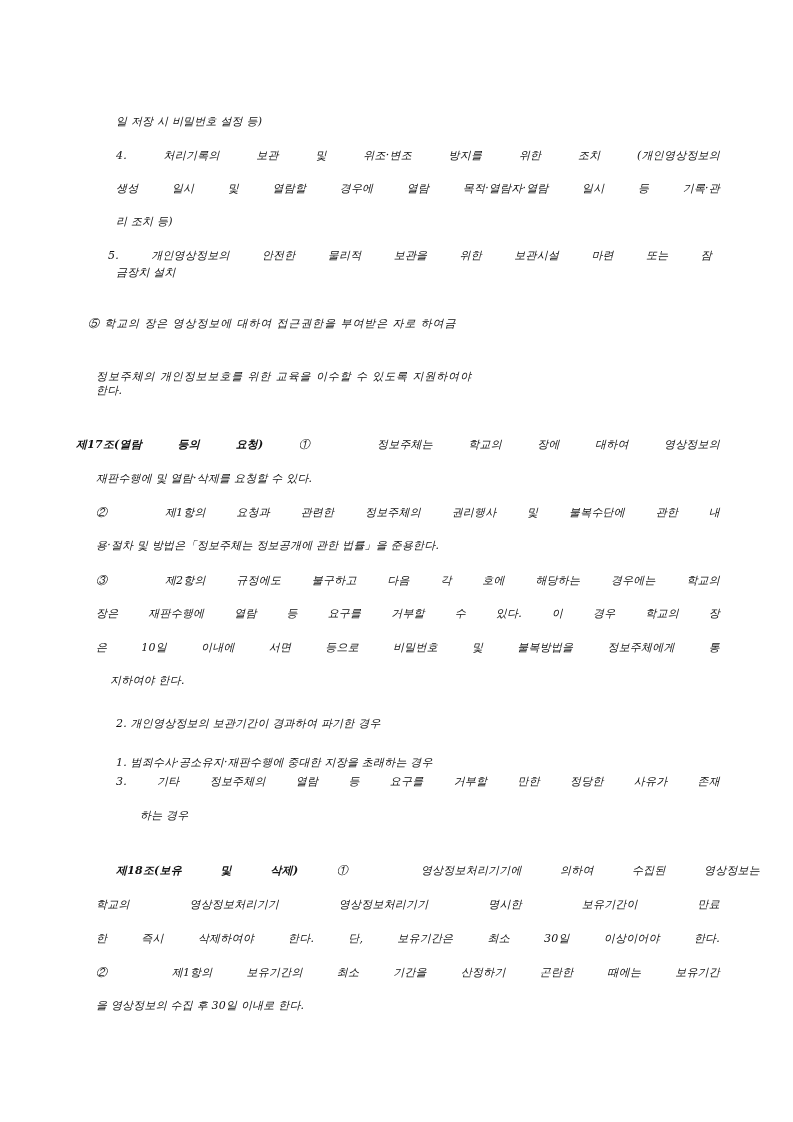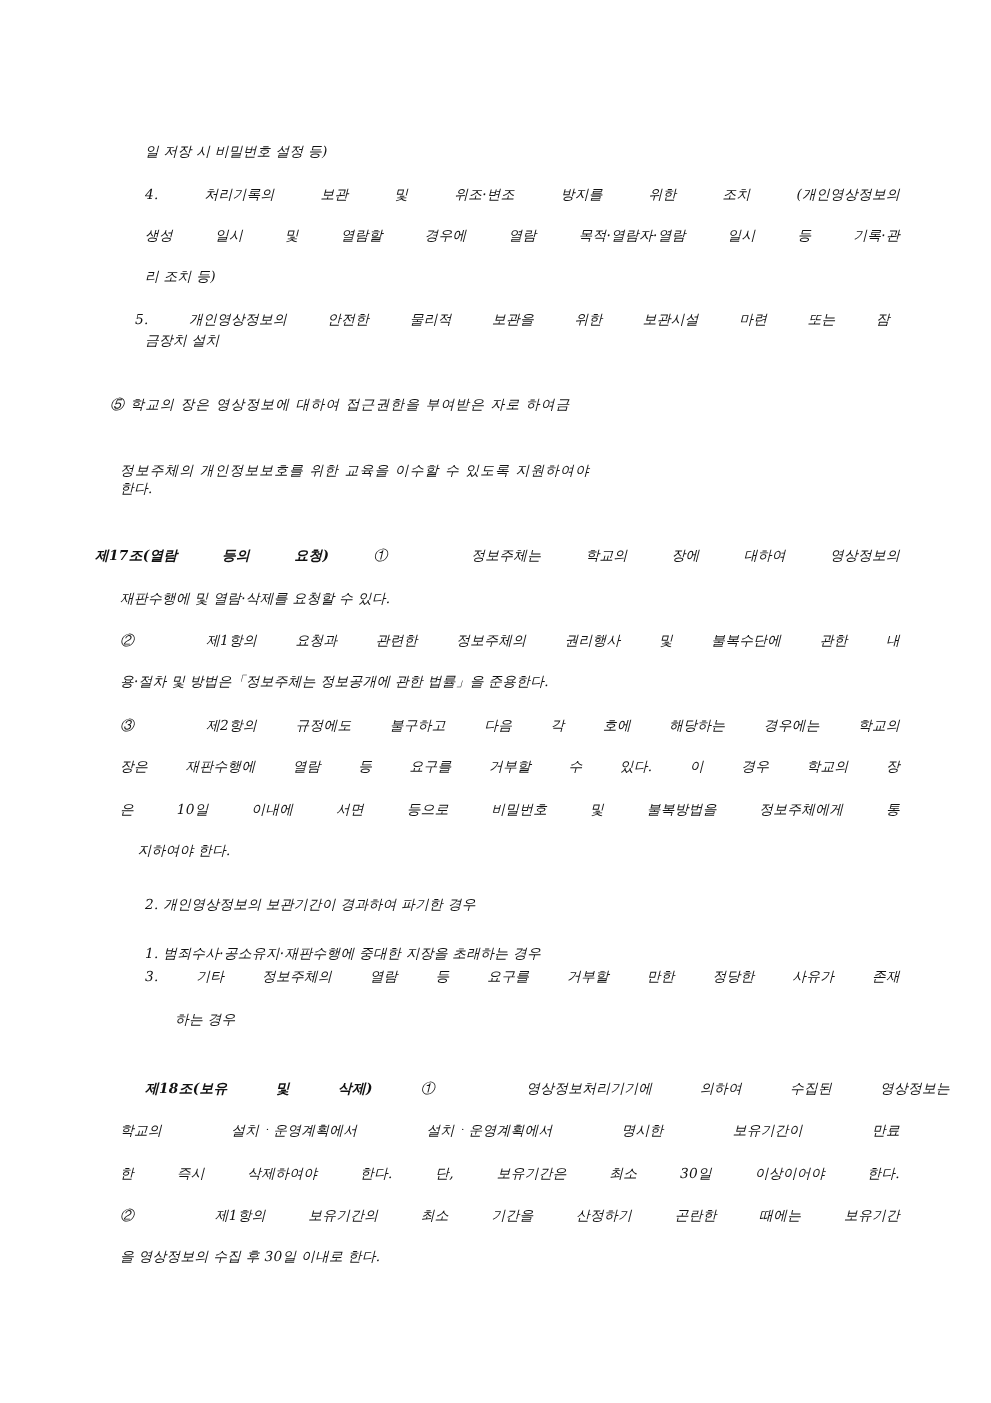--- a/index.html
+++ b/index.html
@@ -44,19 +44,19 @@
 
   <div class="line" style="left:116px; top:704px;margin-top:48px;">1. 범죄수사·공소유지·재판수행에 중대한 지장을 초래하는 경우</div>
   <div class="line" style="left:116px; top:713px;">2. 개인영상정보의 보관기간이 경과하여 파기한 경우</div>
   <div class="line just" style="left:116px; top:771px; width:604px;">3. 기타 정보주체의 열람 등 요구를 거부할 만한 정당한 사유가 존재</div>
   <div class="line" style="left:140px; top:805px;">하는 경우</div>
 
   <div class="line just" style="left:76px; top:860px; width:644px;margin-left:40px;">
     <span class="bold">제18조(보유 및 삭제)</span>
     <span>① 영상정보처리기기에 의하여 수집된 영상정보는</span>
   </div>
-  <div class="line just" style="left:96px; top:894px; width:624px;">학교의 설치ㆍ운영계획에서 설치ㆍ운영계획에서 명시한 보유기간이 만료</div>
+  <div class="line just" style="left:96px; top:894px; width:624px;">학교의 영상정보처리기기 영상정보처리기기 명시한 보유기간이 만료</div>
   <div class="line just" style="left:96px; top:928px; width:624px;">한 즉시 삭제하여야 한다. 단, 보유기간은 최소 30일 이상이어야 한다.</div>
 
   <div class="line just" style="left:96px; top:962px; width:624px;">② 제1항의 보유기간의 최소 기간을 산정하기 곤란한 때에는 보유기간</div>
   <div class="line" style="left:96px; top:995px;">을 영상정보의 수집 후 30일 이내로 한다.</div>
 
 </div>
 
 </body></html>

